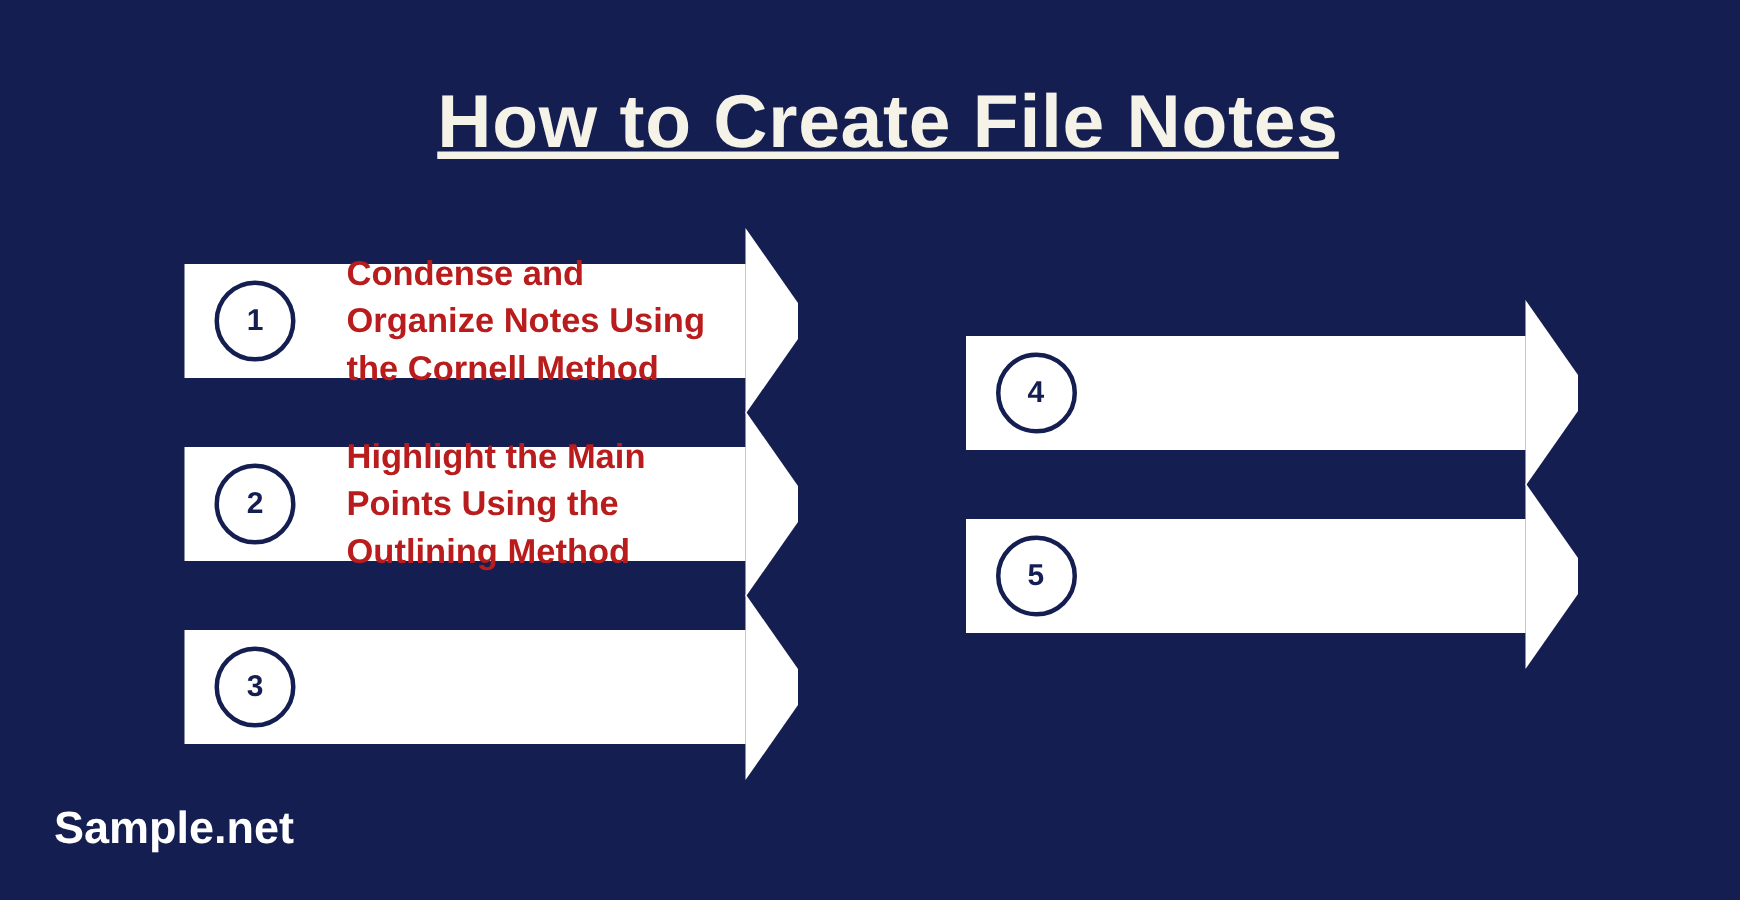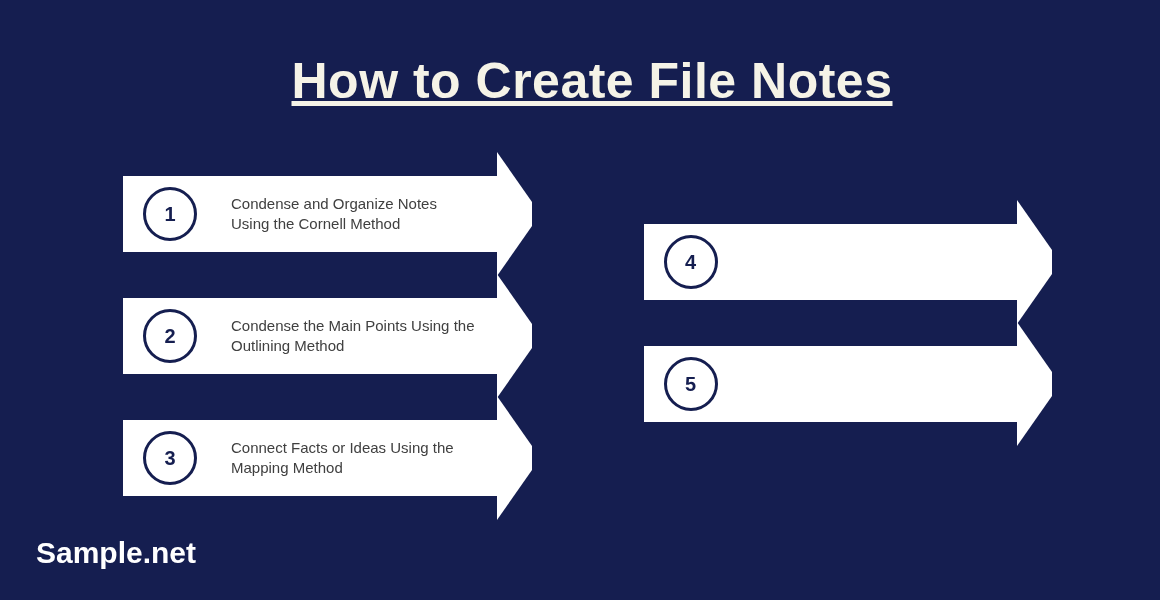--- a/index.html
+++ b/index.html
@@ -62,23 +62,23 @@
   border-radius: 50%;
   display: flex;
   align-items: center;
   justify-content: center;
   color: #151e50;
   font-weight: 900;
   font-size: 20px;
   margin-right: 22px;
 }
 .step-text {
-  color: #404040;
-  font-weight: 400;
-  font-size: 15px;
+  color: #b91c1c;
+  font-weight: 700;
+  font-size: 23px;
   line-height: 1.35;
 }
 .footer {
   position: absolute;
   bottom: 30px;
   width: 100%;
   text-align: left;
   color: #ffffff;
   font-size: 30px;
   font-weight: 900;
@@ -96,29 +96,28 @@
       <div class="step-body">
         <div class="num-circle">1</div>
         <div class="step-text">Condense and Organize Notes Using the Cornell Method</div>
       </div>
       <div class="step-arrow"></div>
     </div>
 
     <div class="step">
       <div class="step-body">
         <div class="num-circle">2</div>
-        <div class="step-text">Condense the Main Points Using the Outlining Method</div>
+        <div class="step-text">Highlight the Main Points Using the Outlining Method</div>
       </div>
       <div class="step-arrow"></div>
     </div>
 
     <div class="step">
       <div class="step-body">
         <div class="num-circle">3</div>
-        <div class="step-text">Connect Facts or Ideas Using the Mapping Method</div>
       </div>
       <div class="step-arrow"></div>
     </div>
 
   </div>
 
   <div class="col col-right">
 
     <div class="step">
       <div class="step-body">

